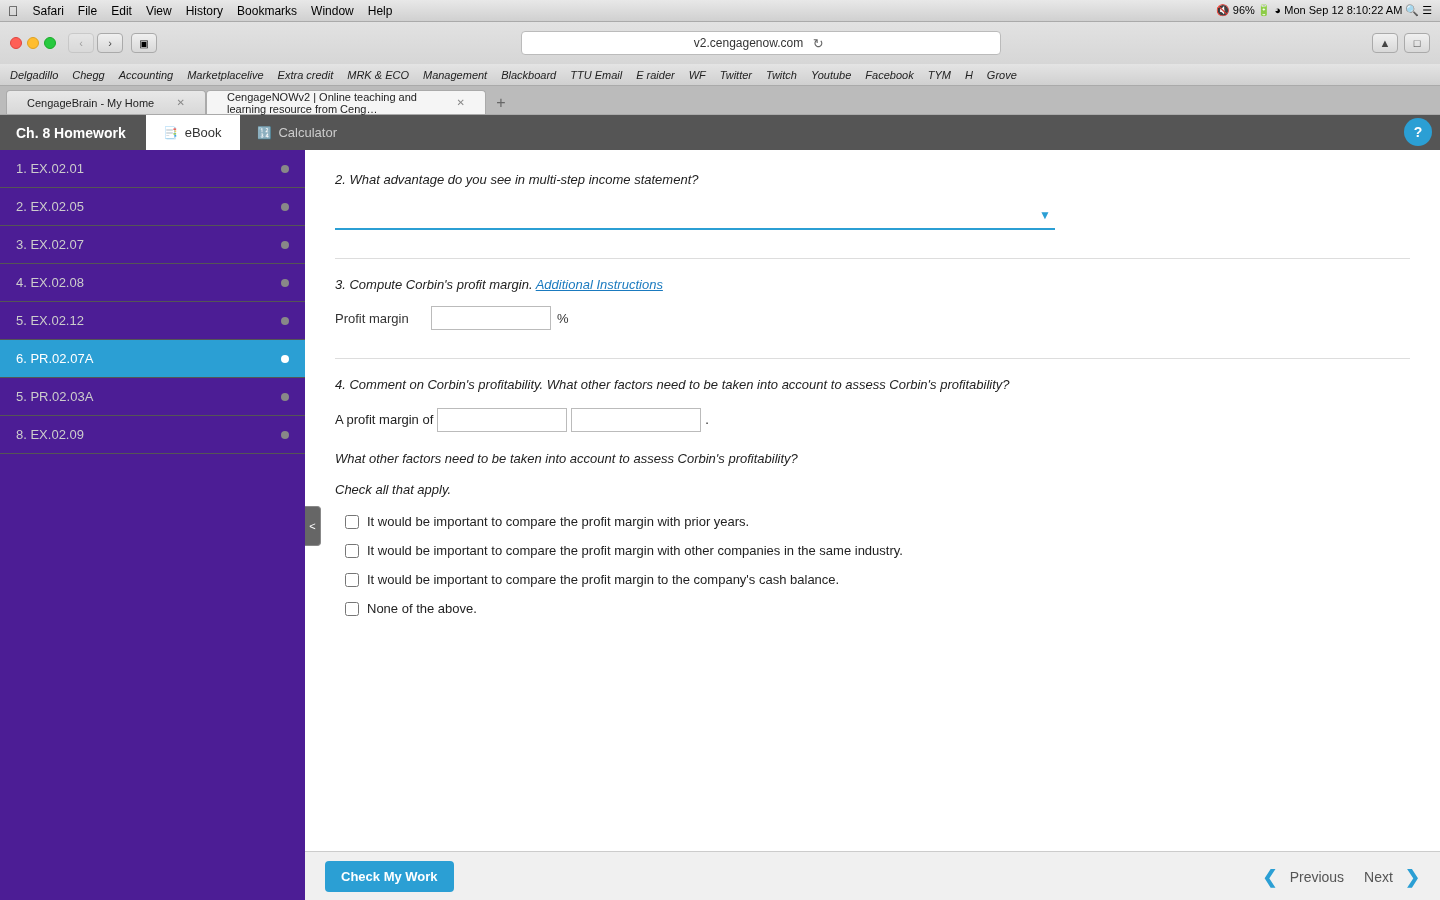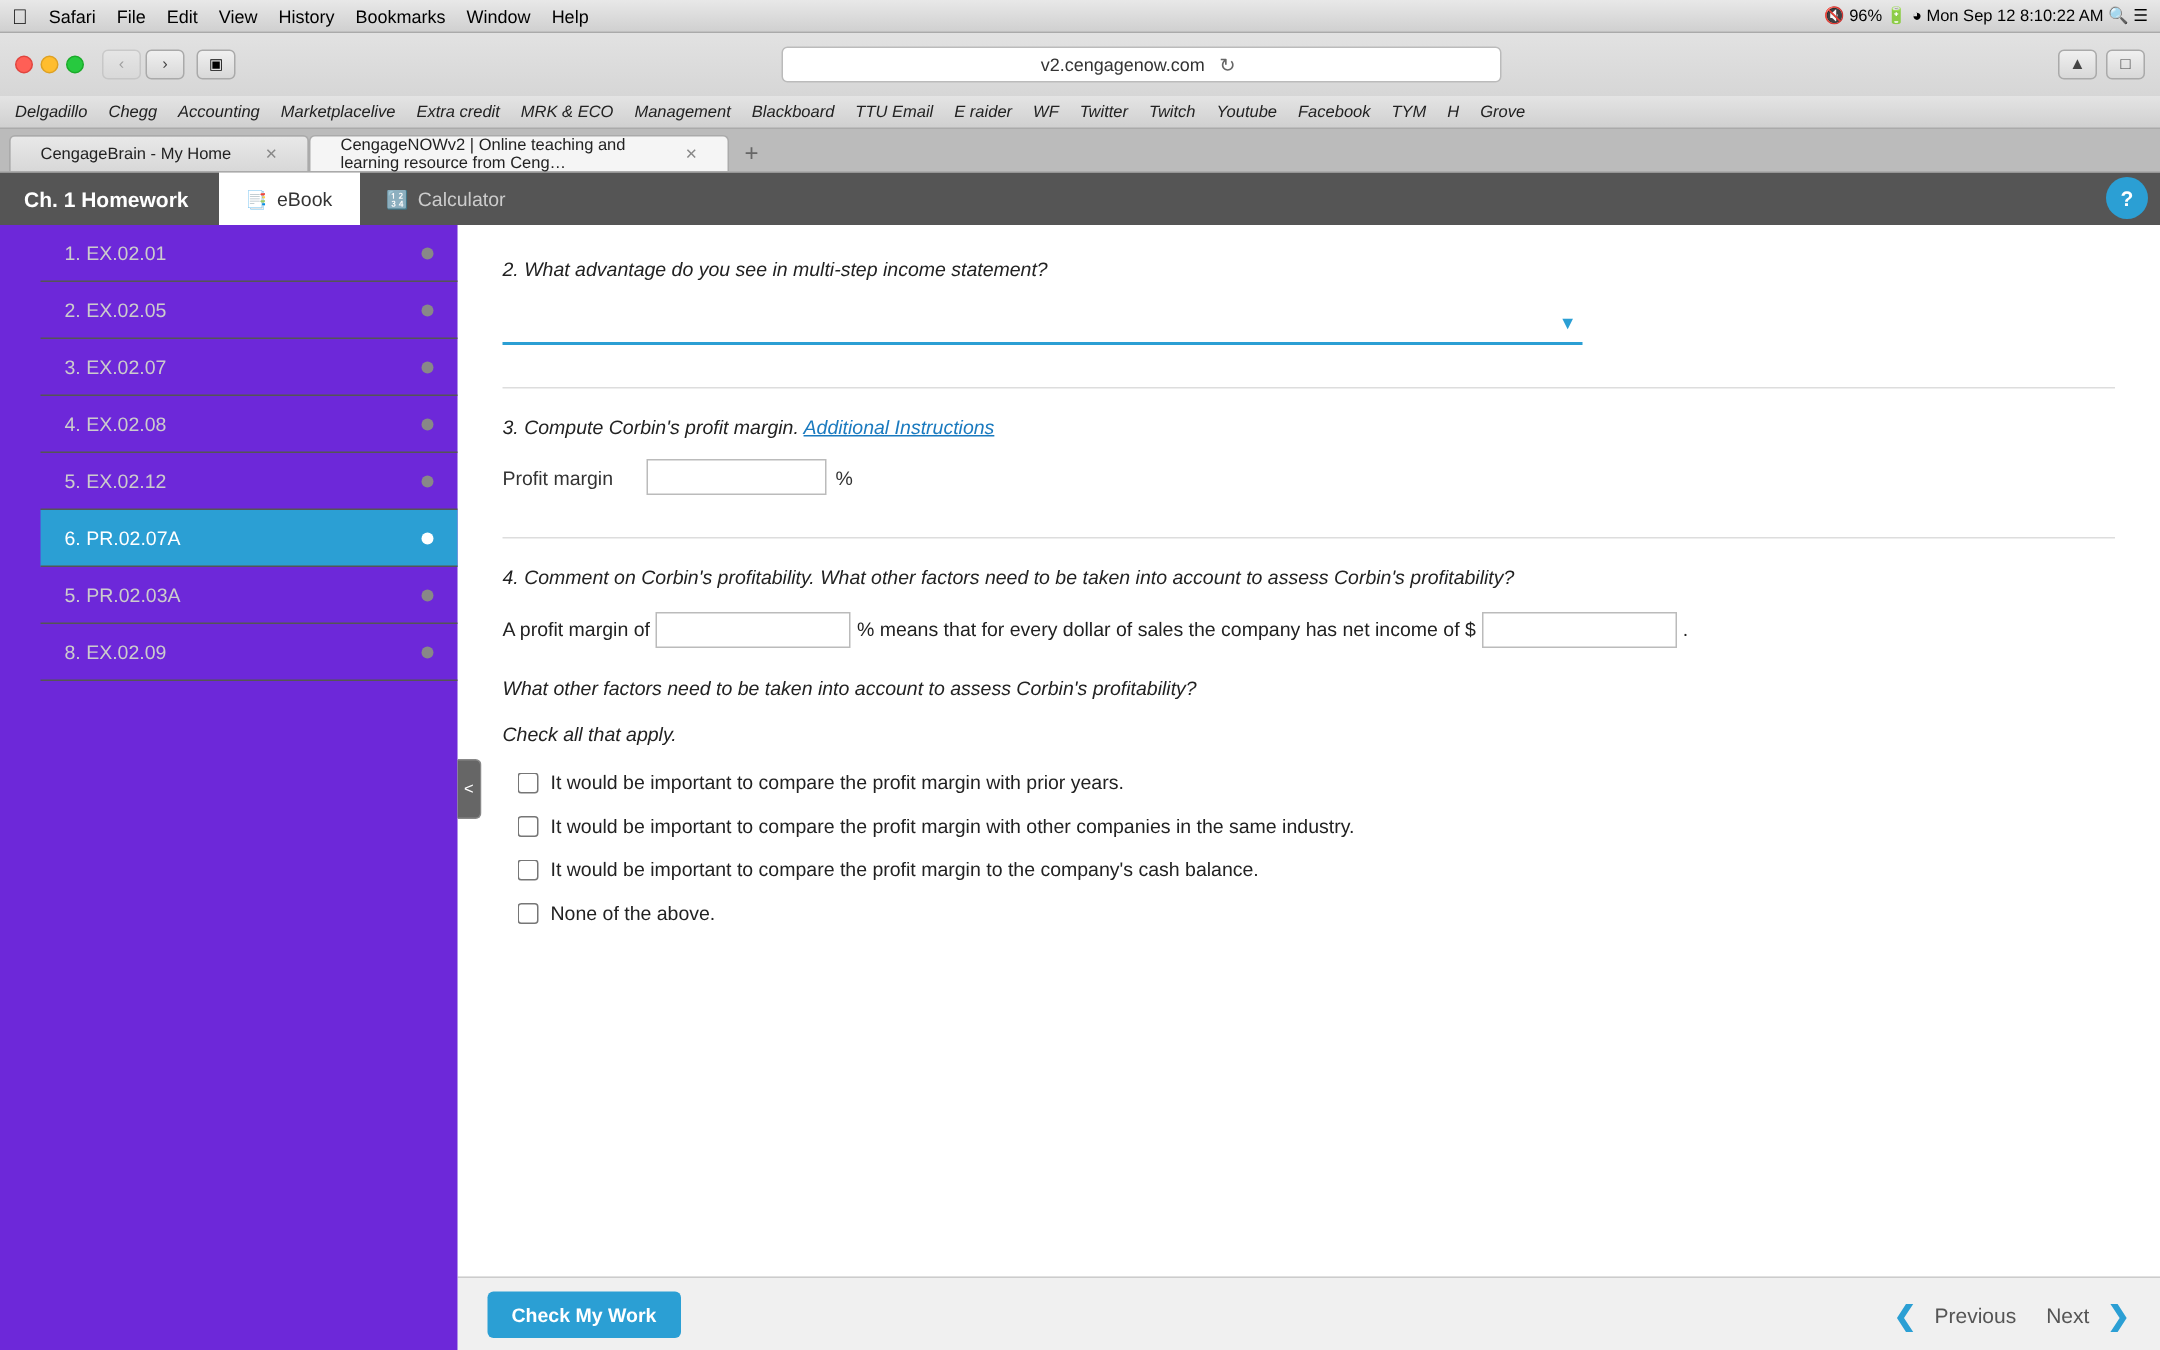--- a/index.html
+++ b/index.html
@@ -177,25 +177,24 @@
     .main-layout {
       flex: 1;
       display: flex;
       overflow: hidden;
     }
 
     
     .sidebar {
       width: 305px;
       min-width: 305px;
-      background: #6d28d9;
+      background: #4c1d95;
       display: flex;
       flex-direction: column;
       position: relative;
-      padding-left: 27px;
     }
     .sidebar-item {
       height: 38px;
       display: flex;
       align-items: center;
       padding: 0 16px;
       color: #ccc;
       font-size: 13px;
       cursor: pointer;
       border-bottom: 1px solid #555;
@@ -480,21 +479,21 @@
       <span>CengageNOWv2 | Online teaching and learning resource from Ceng…</span>
       <span class="tab-close">✕</span>
     </div>
     <div class="tab-new">+</div>
   </div>
 </div>
 
 <div class="app-container">
 
   <div class="app-header">
-    <span class="app-title">Ch. 1 Homework</span>
+    <span class="app-title">Ch. 8 Homework</span>
     <div class="app-tab active">
       <span class="tab-icon">📑</span>
       <span>eBook</span>
     </div>
     <div class="app-tab">
       <span class="tab-icon">🔢</span>
       <span>Calculator</span>
     </div>
   </div>
 
@@ -565,21 +564,20 @@
 
         <hr class="content-divider">
 
         <div class="question-block">
           <p class="question-text">
             <em>4.  Comment on Corbin's profitability. What other factors need to be taken into account to assess Corbin's profitability?</em>
           </p>
           <div class="fill-sentence">
             <span>A profit margin of</span>
             <input class="fill-input" type="text" value="" style="">
-            <span>% means that for every dollar of sales the company has net income of $</span>
             <input class="fill-input" type="text" value="" style="">
             <span>.</span>
           </div>
 
           <p class="question-text" style="margin-top:16px;">
             <em>What other factors need to be taken into account to assess Corbin's profitability?</em>
           </p>
           <p class="question-text" style="margin-top:4px;">
             <em>Check all that apply.</em>
           </p>

